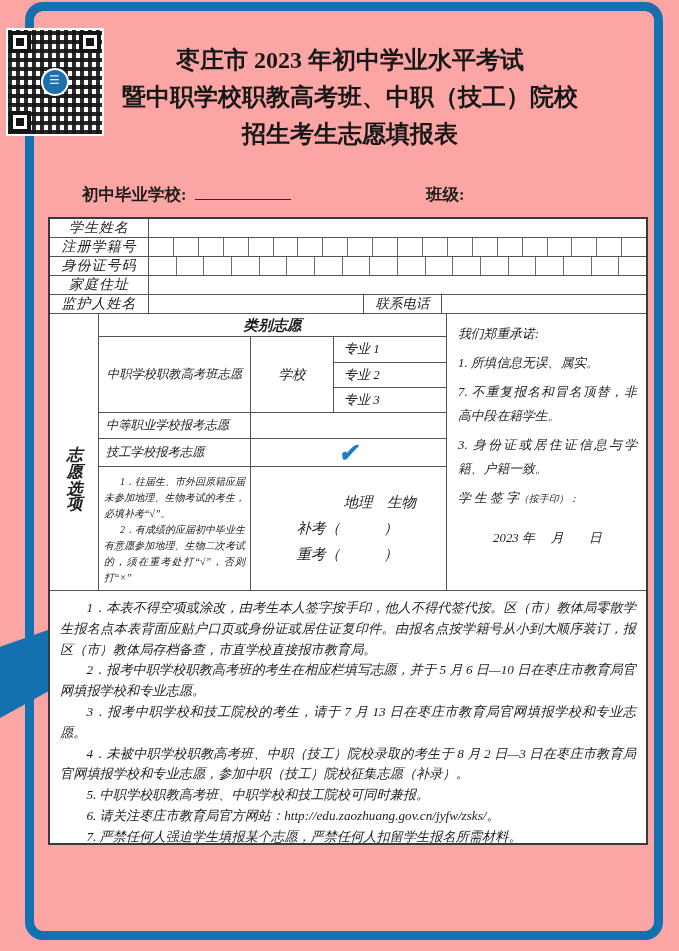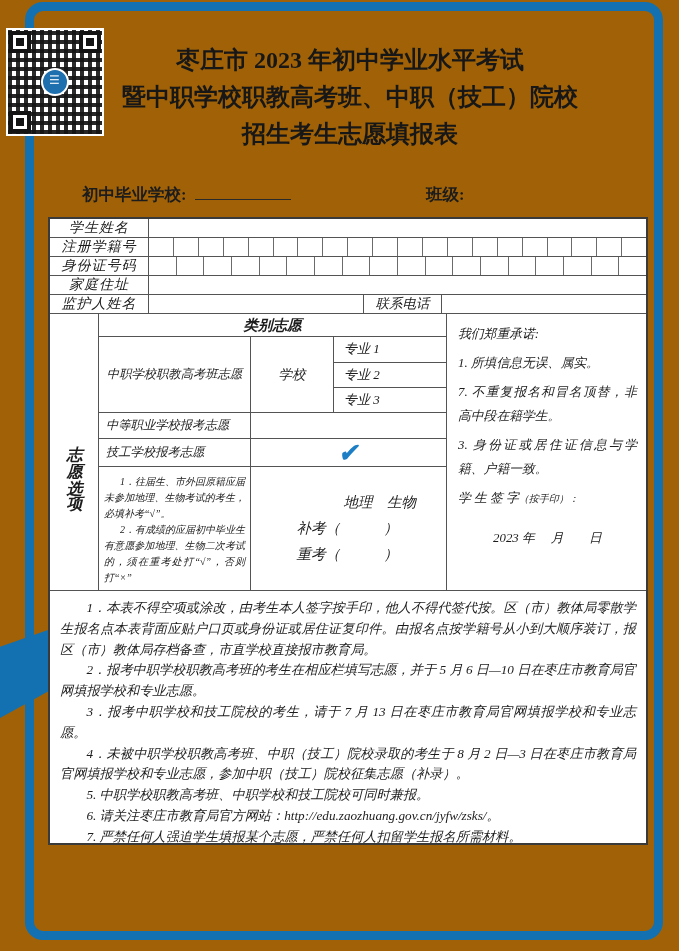--- a/index.html
+++ b/index.html
@@ -1,18 +1,18 @@
 <!DOCTYPE html>
 <html><head>
 <meta charset="utf-8">
 <style>
   * { box-sizing: border-box; margin: 0; padding: 0; }
   html,body { width:679px; height:951px; }
   body { background:#f4f4f1; font-family:"Liberation Serif","DejaVu Serif",serif; color:#1c1c1c; }
-  .page { position:relative; width:679px; height:951px; background:#a16207; overflow:hidden; }
+  .page { position:relative; width:679px; height:951px; background:#fca5a5; overflow:hidden; }
 
   
   .frame { position:absolute; left:25px; top:2px; width:638px; height:938px;
            border:9px solid #1371b1; border-radius:18px; }
 
   
   .qr { position:absolute; left:8px; top:30px; width:94px; height:104px; background:#fff;
         background-image:
           repeating-linear-gradient(0deg, rgba(20,20,20,.92) 0 4px, transparent 4px 9px),
           repeating-linear-gradient(90deg, rgba(20,20,20,.9) 0 4px, transparent 4px 8px),

